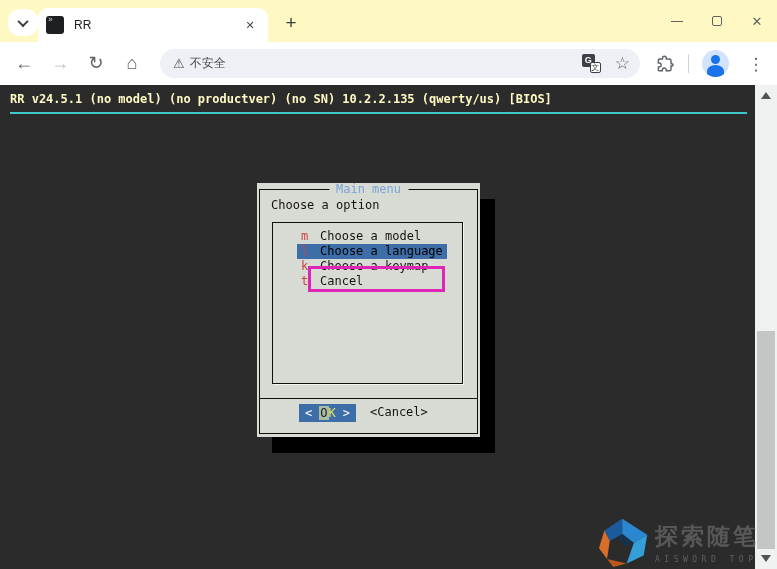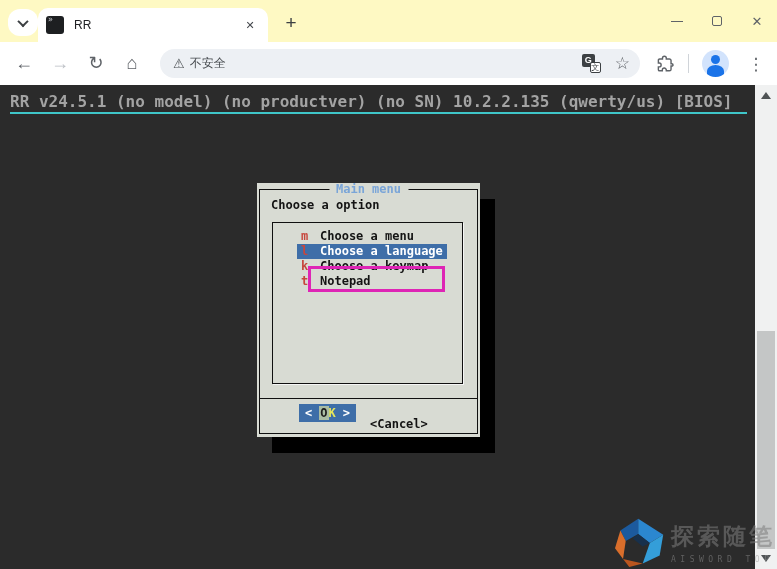--- a/index.html
+++ b/index.html
@@ -40,53 +40,53 @@
   .util { position:absolute; top:6px; height:32px; display:flex; align-items:center; justify-content:center; cursor:pointer; }
   .puzzle { left:650px; width:30px; }
   .divider { position:absolute; left:688px; top:12px; width:1px; height:19px; background:#D0D4D9; }
   .avatar { position:absolute; left:702px; top:8px; width:27px; height:27px; border-radius:50%; background:#D2E3FC; overflow:hidden; cursor:pointer; }
   .avatar .head { position:absolute; left:9px; top:5px; width:9px; height:9px; border-radius:50%; background:#1A73E8; }
   .avatar .body { position:absolute; left:5px; top:15px; width:17px; height:12px; border-radius:50% 50% 0 0; background:#1A73E8; }
   .dots { left:742px; width:28px; font-size:17px; color:#5F6368; }
 
   
   .terminal { position:absolute; left:0; top:85px; width:777px; height:484px; background:#2B2B2B; font-family:"DejaVu Sans Mono", monospace; }
-  .term-header { position:absolute; left:10px; top:7px; font-size:16px; font-weight:bold; color:#a3a3a3; white-space:nowrap; }
+  .term-header { position:absolute; left:10px; top:7px; font-size:12px; font-weight:bold; color:#fef9c3; white-space:nowrap; }
   .term-rule { position:absolute; left:10px; top:27px; width:737px; height:2px; background:#3FC6C9; }
 
   .scrollbar { position:absolute; right:0; top:0; width:22px; height:484px; background:#F0F1F1; }
   .sb-up { position:absolute; left:6px; top:7px; width:0; height:0; border-left:5px solid transparent; border-right:5px solid transparent; border-bottom:7px solid #4F5355; }
   .sb-thumb { position:absolute; left:2px; top:246px; width:18px; height:218px; background:#C4C6C6; }
   .sb-down { position:absolute; left:6px; bottom:7px; width:0; height:0; border-left:5px solid transparent; border-right:5px solid transparent; border-top:7px solid #4F5355; }
 
   .dlg-shadow { position:absolute; left:272px; top:114px; width:223px; height:254px; background:#000; }
-  .dialog { position:absolute; left:257px; top:98px; width:223px; height:254px; background:#D8DBD3; font-weight:bold; font-size:12px; color:#141414; }
+  .dialog { position:absolute; left:257px; top:98px; width:223px; height:254px; background:#D8DBD3; font-weight:normal; font-size:12px; color:#141414; }
   .dlg-border { position:absolute; left:2px; right:2px; top:6px; bottom:3px; border:1px solid #101010; }
   .dlg-title { position:absolute; top:0; left:50%; transform:translateX(-50%); background:#D8DBD3; padding:0 7px; color:#7AA5D8; white-space:nowrap; line-height:13px; }
   .dlg-prompt { position:absolute; left:14px; top:15px; }
   .menu-box { position:absolute; left:15px; top:39px; width:191px; height:162px; border:1px solid #101010; box-shadow:1px 1px 0 rgba(250,250,250,.85); }
   .menu-rows { position:absolute; left:0; top:6px; width:100%; }
   .menu-row { height:15px; line-height:15px; padding-left:24px; white-space:nowrap; }
   .row-hl { display:inline-block; padding:0 4px; }
   .mkey { color:#C7463D; display:inline-block; width:12px; }
   .mlabel { margin-left:7px; color:#141414; }
   .menu-row.selected .row-hl { background:#3E6EA8; }
-  .menu-row.selected .mlabel { color:#ffffff; }
+  .menu-row.selected .mlabel { color:#000000; }
   .dlg-sep { position:absolute; left:2px; right:2px; top:215px; height:1px; background:#101010; }
   .btn-ok { position:absolute; left:42px; top:221px; width:57px; height:18px; background:#3E6EA8; display:flex; align-items:center; justify-content:space-between; padding:0 6px; cursor:pointer; }
   .ok-br { color:#fff; }
   .ok-o { background:#A9BCA4; color:#1c1c1c; padding:0 1px; }
   .ok-k { color:#E6E65C; }
-  .btn-cancel { position:absolute; left:113px; top:234px; color:#141414; cursor:pointer; }
+  .btn-cancel { position:absolute; left:113px; top:222px; color:#141414; cursor:pointer; }
 
   .anno { border:3px solid #DE25B5; position:absolute; pointer-events:none; }
   .anno-lang { left:51px; top:83px; width:137px; height:26px; z-index:5; }
 
   
-  .watermark { position:absolute; right:2px; bottom:2px; display:flex; align-items:center; z-index:9; }
+  .watermark { position:absolute; right:18px; bottom:2px; display:flex; align-items:center; z-index:9; }
   .wm-logo { width:54px; height:50px; opacity:.92; }
   .wm-text { margin-left:4px; }
   .wm-cn { font-size:23px; font-weight:bold; color:rgba(125,125,125,.55); letter-spacing:3px; font-family:"DejaVu Sans", sans-serif; }
   .wm-en { font-size:8px; letter-spacing:4.5px; color:rgba(150,150,150,.5); margin-top:3px; }
 </style>
 </head>
 <body>
 
 <div class="stage">
 
@@ -152,24 +152,24 @@
 
     <div class="dlg-shadow"></div>
 
     <div class="dialog">
       <div class="dlg-border"></div>
       <div class="dlg-title">Main menu</div>
       <div class="dlg-prompt">Choose a option</div>
 
       <div class="menu-box">
         <div class="menu-rows">
-          <div class="menu-row"><span class="row-hl"><span class="mkey">m</span><span class="mlabel">Choose a menu</span></span></div>
+          <div class="menu-row"><span class="row-hl"><span class="mkey">m</span><span class="mlabel">Choose a model</span></span></div>
           <div class="menu-row selected"><span class="row-hl"><span class="mkey">l</span><span class="mlabel">Choose a language</span></span></div>
           <div class="menu-row"><span class="row-hl"><span class="mkey">k</span><span class="mlabel">Choose a keymap</span></span></div>
-          <div class="menu-row"><span class="row-hl"><span class="mkey">t</span><span class="mlabel">Notepad</span></span></div>
+          <div class="menu-row"><span class="row-hl"><span class="mkey">t</span><span class="mlabel">Cancel</span></span></div>
         </div>
       </div>
 
       <div class="anno anno-lang"></div>
 
       <div class="dlg-sep"></div>
       <div class="btn-ok">
         <span class="ok-br">&lt;</span>
         <span><span class="ok-o">O</span><span class="ok-k">K</span></span>
         <span class="ok-br">&gt;</span>

